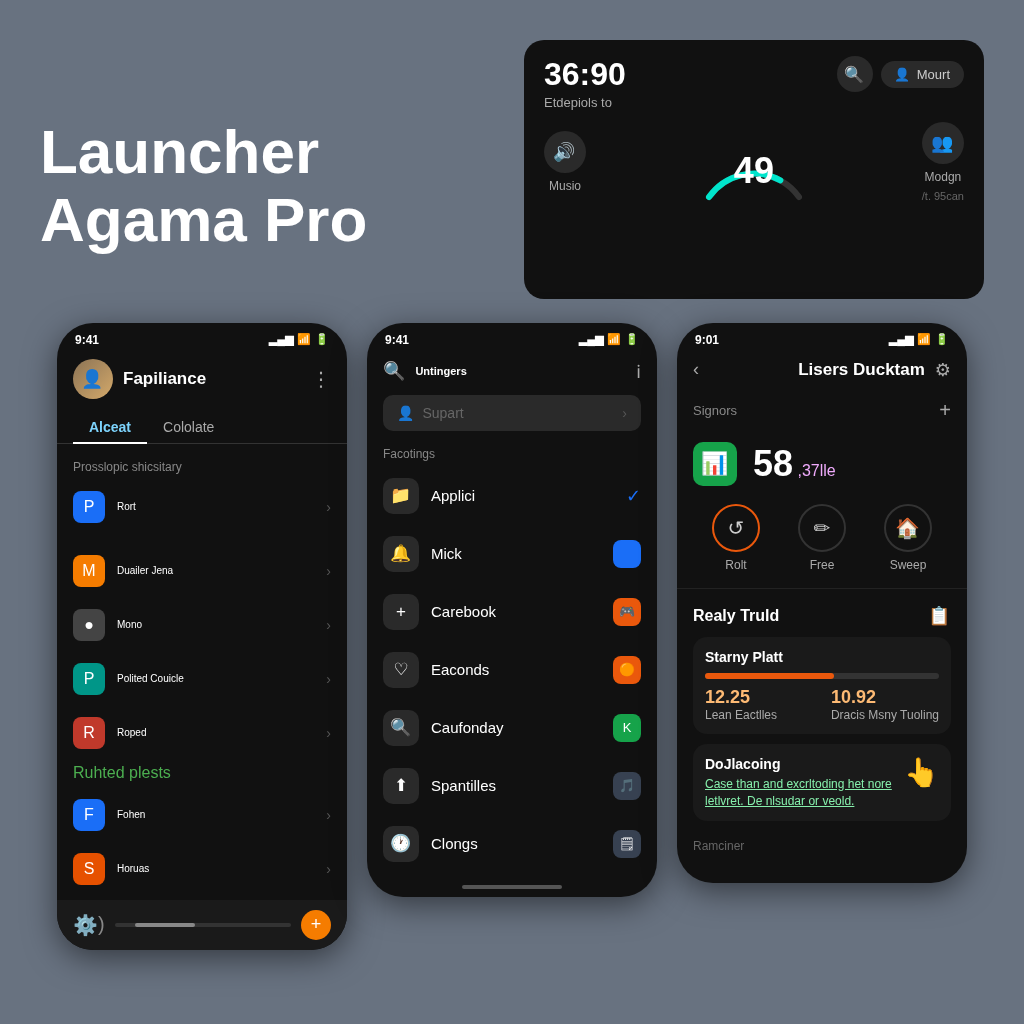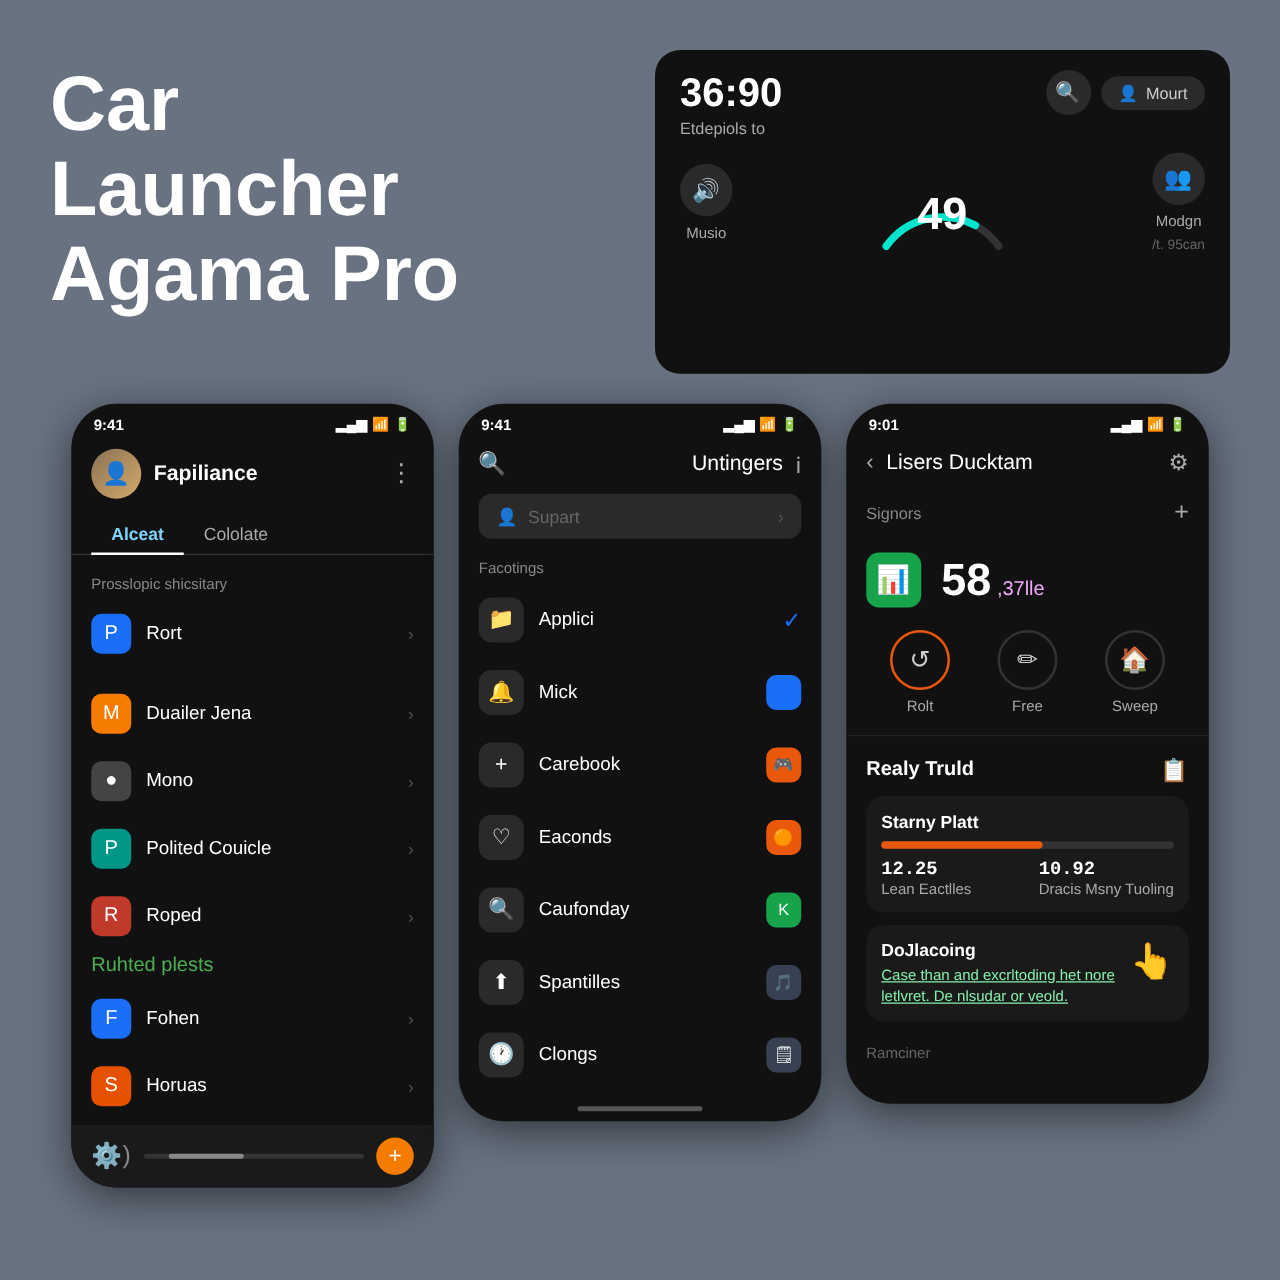--- a/index.html
+++ b/index.html
@@ -237,21 +237,21 @@
       font-size: 16px;
       flex-shrink: 0;
     }
     .list-icon.blue { background: #1a6ef7; }
     .list-icon.orange { background: #f57c00; }
     .list-icon.gray { background: #444; }
     .list-icon.red { background: #c0392b; }
     .list-icon.teal { background: #009688; }
     .list-item-name {
       flex: 1;
-      font-size: 15px;
+      font-size: 10px;
     }
     .list-chevron {
       color: #555;
       font-size: 14px;
     }
     .section-label.green-label { color: #4CAF50; font-size: 16px; }
     .phone1-bottom-bar {
       position: absolute;
       bottom: 0;
       left: 0;
@@ -295,24 +295,24 @@
     
     .phone2-header {
       display: flex;
       align-items: center;
       justify-content: space-between;
       padding: 8px 16px 12px;
       gap: 10px;
     }
     .search-icon-sm { font-size: 18px; color: #aaa; }
     .phone2-title {
-      font-size: 17px;
-      font-weight: 400;
+      font-size: 11px;
+      font-weight: 700;
       flex: 1;
-      text-align: right;
+      text-align: left;
     }
     .info-icon { font-size: 18px; color: #aaa; cursor: pointer; }
     .search-bar {
       margin: 0 16px 12px;
       background: #2a2a2a;
       border-radius: 10px;
       padding: 10px 14px;
       display: flex;
       align-items: center;
       gap: 8px;
@@ -368,22 +368,22 @@
     .phone3-header {
       display: flex;
       align-items: center;
       padding: 8px 16px 12px;
       gap: 10px;
     }
     .back-arrow { font-size: 18px; color: #aaa; cursor: pointer; }
     .phone3-title {
       flex: 1;
       font-size: 17px;
-      font-weight: 400;
-      text-align: left;
+      font-weight: 700;
+      text-align: right;
     }
     .gear-icon { font-size: 18px; color: #aaa; cursor: pointer; }
     .phone3-section {
       padding: 6px 16px;
     }
     .section-row {
       display: flex;
       justify-content: space-between;
       align-items: center;
       margin-bottom: 6px;
@@ -470,21 +470,21 @@
       height: 6px;
       background: #ea580c;
       border-radius: 3px;
       width: 55%;
     }
     .starny-stats {
       display: flex;
       justify-content: space-between;
     }
     .starny-stat { font-size: 12px; color: #aaa; }
-    .starny-stat span { font-size: 15px; color: #ffffff; font-weight: 600; font-family: Liberation Mono, monospace; }
+    .starny-stat span { font-size: 18px; color: #fdba74; font-weight: 600; }
     .dolacoing-card {
       background: #1a1a1a;
       border-radius: 14px;
       padding: 12px;
       display: flex;
       align-items: flex-start;
       gap: 10px;
     }
     .dolacoing-text { flex: 1; }
     .dolacoing-title { font-size: 14px; font-weight: 600; margin-bottom: 4px; }
@@ -505,21 +505,21 @@
       height: 80px;
     }
   </style>
 </head>
 <body>
 
 <div class="main-container">
 
   <div class="title-section">
     <div class="app-title">
-      <span>Car</span><br>
+      <br>
       <span>Launcher</span><br>
       <span>Agama Pro</span>
     </div>
   </div>
 
   <div class="car-widget">
     <div class="car-widget-header">
       <div>
         <div class="car-time">36:90</div>
         <div class="car-subtitle">Etdepiols to</div>

